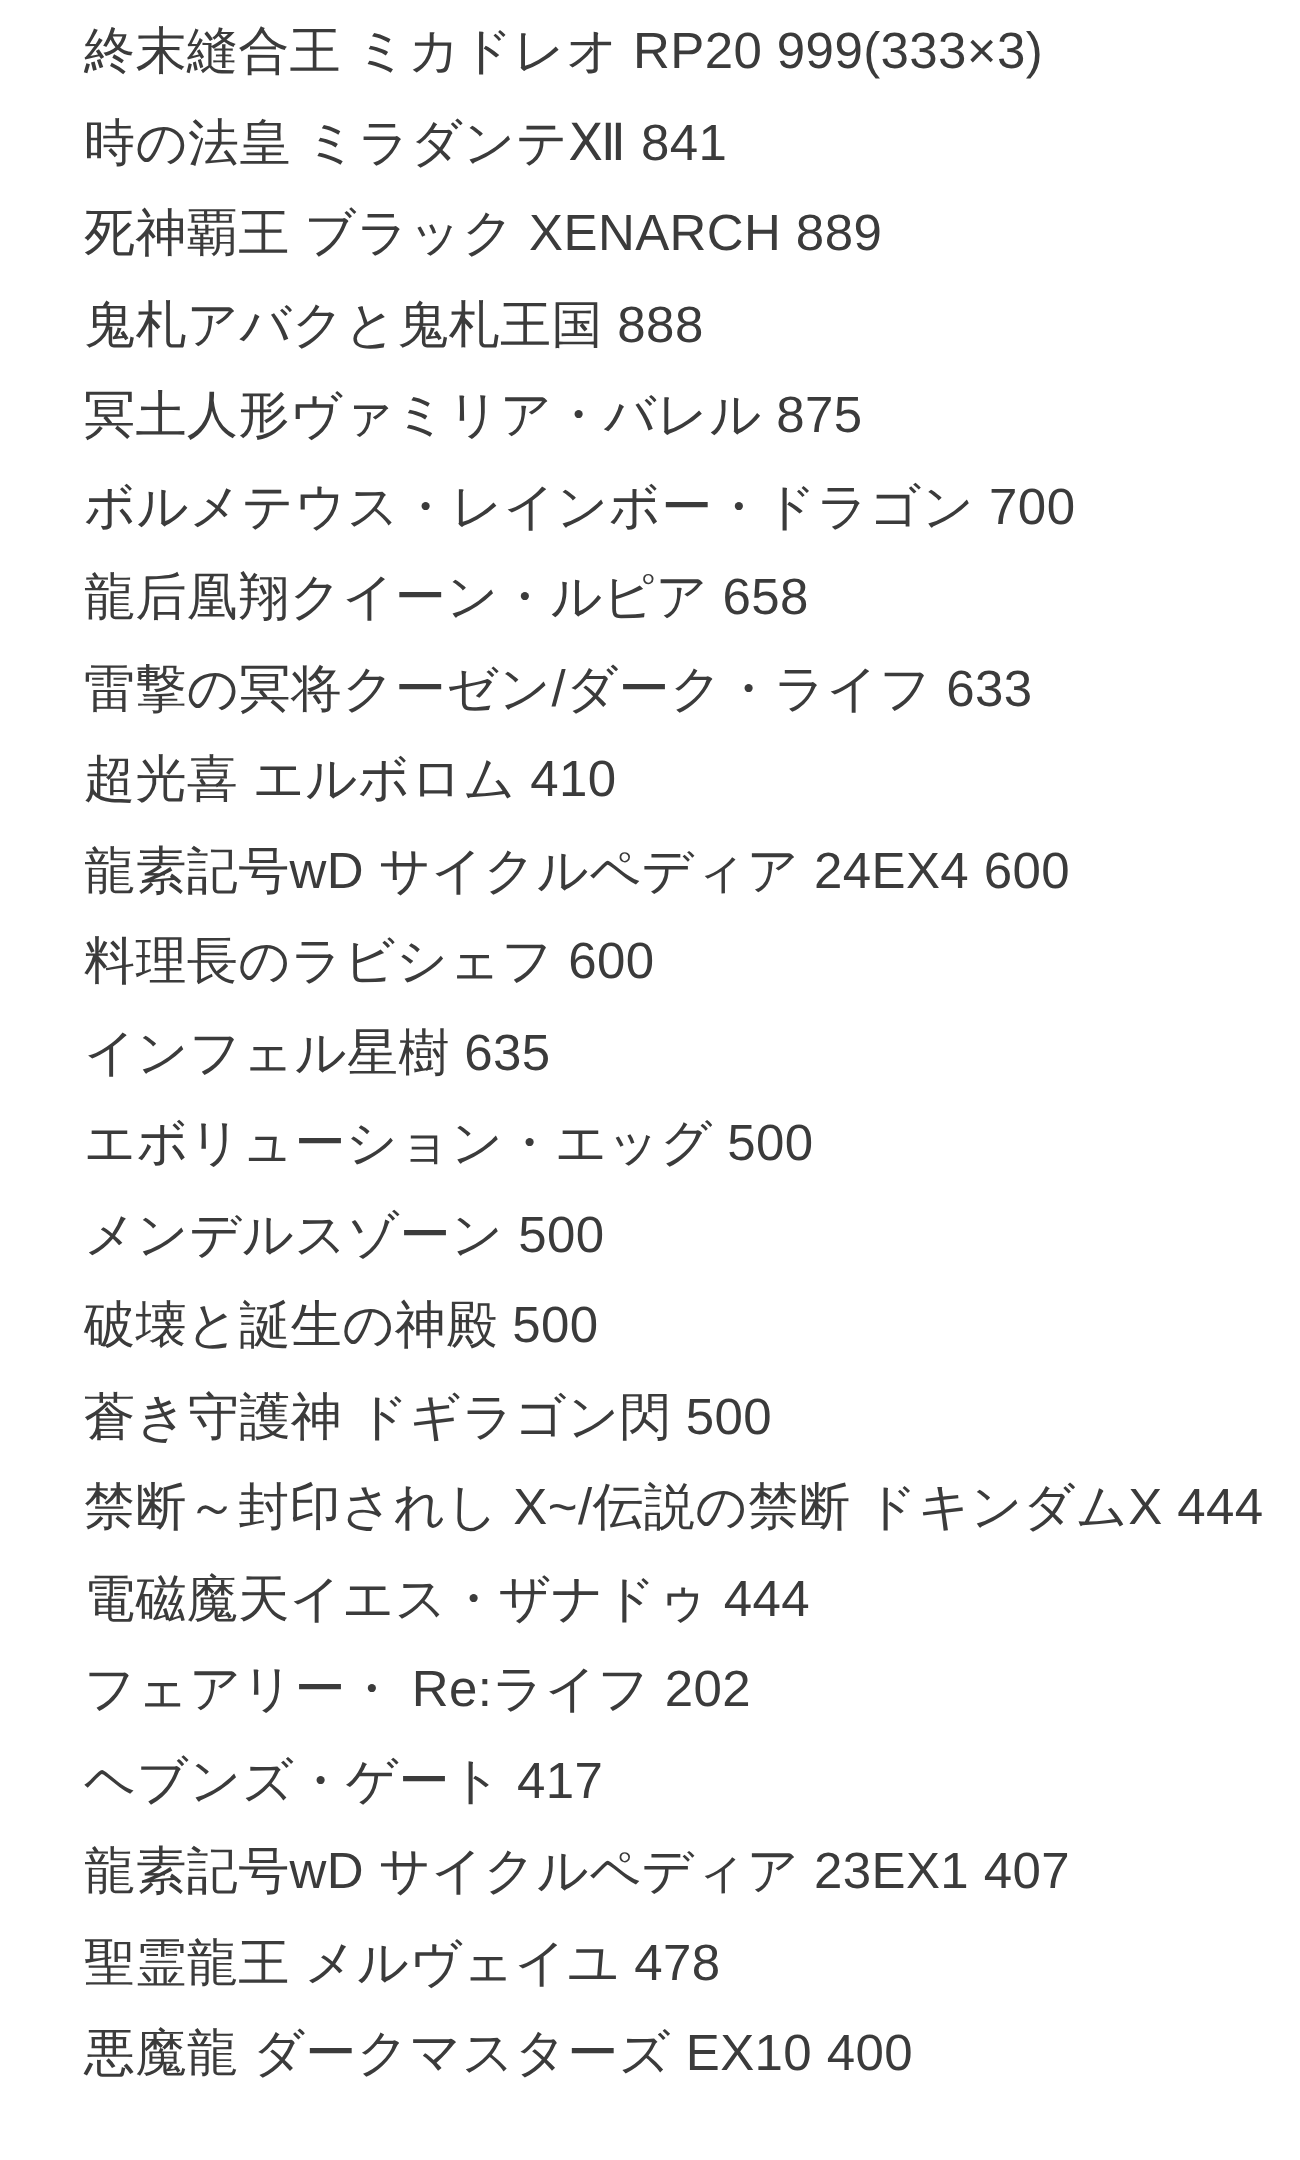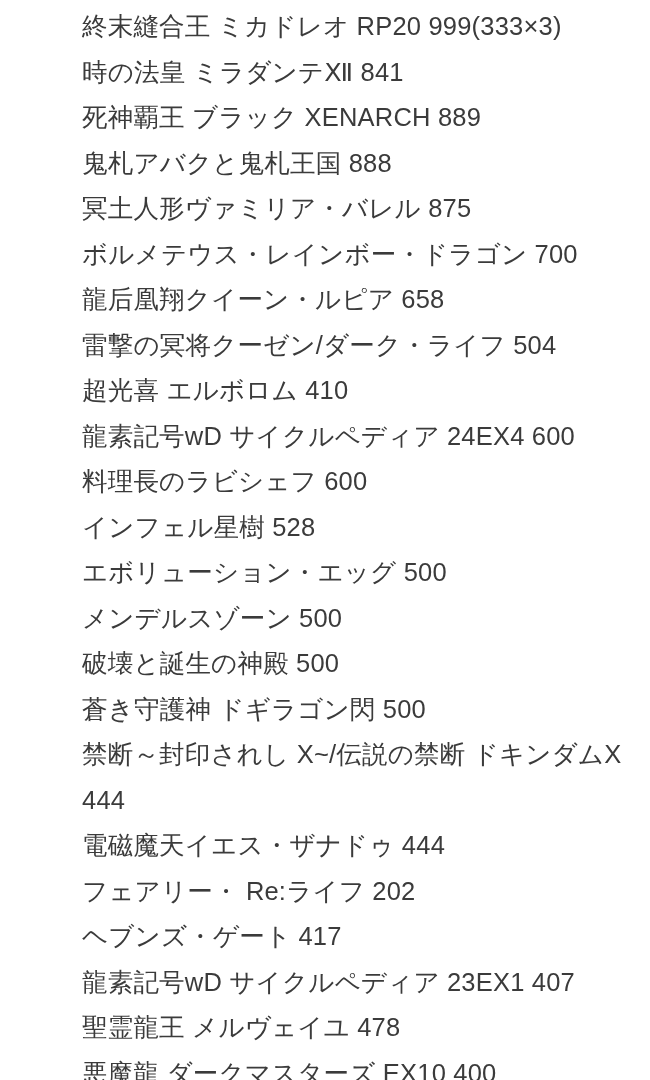--- a/index.html
+++ b/index.html
@@ -21,39 +21,38 @@
     display: block;
     color: #3b3b3b;
     font-size: 25.5px;
     line-height: 45.5px;
     letter-spacing: 0.2px;
     padding-left: 42px;
     padding-right: 18px;
     white-space: normal;
     word-break: break-word;
     font-weight: 400;
-    margin-left: 40px;
   }
 </style>
 </head>
 <body>
 
 <div id="list">
     <div class="row">終末縫合王 ミカドレオ RP20 999(333×3)</div>
     <div class="row">時の法皇 ミラダンテⅫ 841</div>
     <div class="row">死神覇王 ブラック XENARCH 889</div>
     <div class="row">鬼札アバクと鬼札王国 888</div>
     <div class="row">冥土人形ヴァミリア・バレル 875</div>
     <div class="row">ボルメテウス・レインボー・ドラゴン 700</div>
     <div class="row">龍后凰翔クイーン・ルピア 658</div>
-    <div class="row">雷撃の冥将クーゼン/ダーク・ライフ 504</div>
+    <div class="row">雷撃の冥将クーゼン/ダーク・ライフ 633</div>
     <div class="row">超光喜 エルボロム 410</div>
     <div class="row">龍素記号wD サイクルペディア 24EX4 600</div>
     <div class="row">料理長のラビシェフ 600</div>
-    <div class="row">インフェル星樹 528</div>
+    <div class="row">インフェル星樹 635</div>
     <div class="row">エボリューション・エッグ 500</div>
     <div class="row">メンデルスゾーン 500</div>
     <div class="row">破壊と誕生の神殿 500</div>
     <div class="row">蒼き守護神 ドギラゴン閃 500</div>
     <div class="row">禁断～封印されし X~/伝説の禁断 ドキンダムX 444</div>
     <div class="row">電磁魔天イエス・ザナドゥ 444</div>
     <div class="row">フェアリー・ Re:ライフ 202</div>
     <div class="row">ヘブンズ・ゲート 417</div>
     <div class="row">龍素記号wD サイクルペディア 23EX1 407</div>
     <div class="row">聖霊龍王 メルヴェイユ 478</div>

